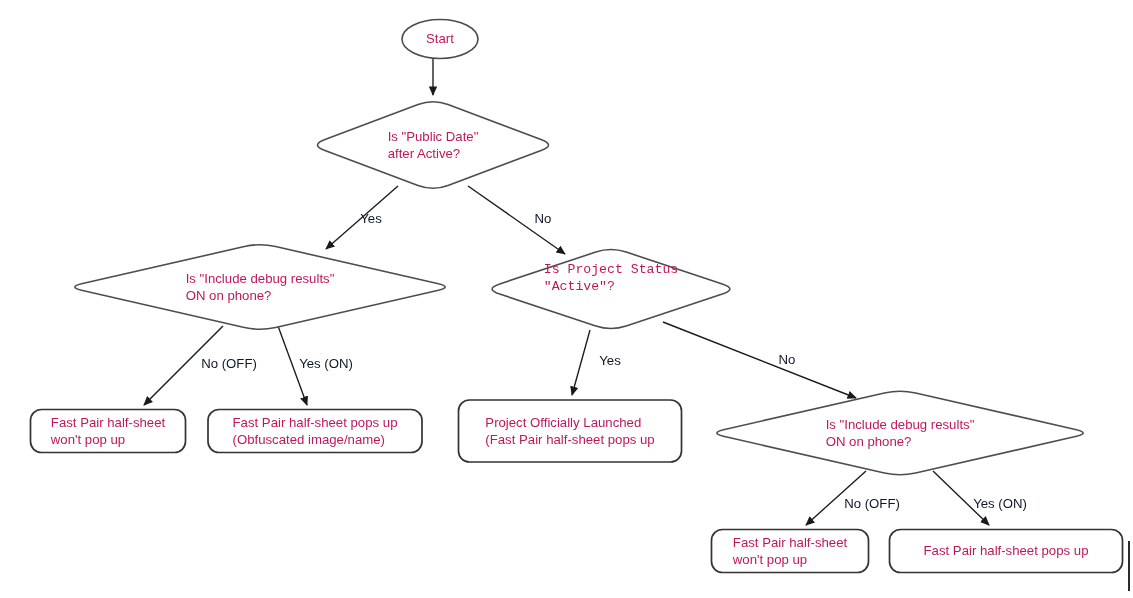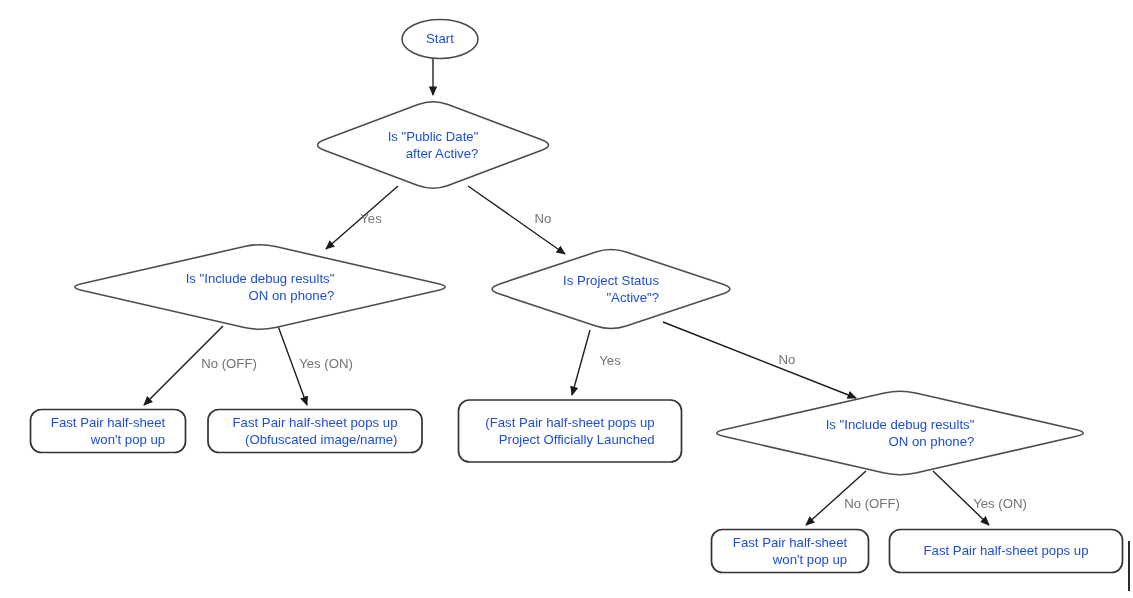--- a/index.html
+++ b/index.html
@@ -37,33 +37,33 @@
     stroke: #333333;
     stroke-width: 1.7;
   }
   .edge-line {
     fill: none;
     stroke: #1a1a1a;
     stroke-width: 1.35;
   }
   .node-text {
     position: absolute;
-    text-align: right;
-    color: #1d4ed8;
+    text-align: left;
+    color: #be185d;
     font-size: 13.2px;
     line-height: 16.5px;
     font-family: "Liberation Sans", sans-serif;
     white-space: pre;
     pointer-events: none;
     transform: translate(-50%, -50%);
   }
   .node-text .tline { display: block; }
   .edge-label {
     position: absolute;
-    color: #737373;
+    color: #0f172a;
     font-size: 13.2px;
     line-height: 15px;
     font-family: "Liberation Sans", sans-serif;
     white-space: pre;
     transform: translate(-50%, -50%);
   }
   .edge-margin-mark {
     position: absolute;
     right: 3px;
     top: 541px;
@@ -106,25 +106,25 @@
         <rect x="458.5" y="400" width="223" height="62" rx="11" ry="11" class="node-shape terminal"></rect>
         <rect x="711.5" y="529.5" width="157" height="43" rx="11" ry="11" class="node-shape terminal"></rect>
         <rect x="889.5" y="529.5" width="233" height="43" rx="11" ry="11" class="node-shape terminal"></rect>
       </g>
   </svg>
 
   <div id="node-text-layer">
       <div class="node-text" style="left: 440px; top: 39px;"><span class="tline">Start</span></div>
       <div class="node-text" style="left: 433px; top: 145px;"><span class="tline">Is "Public Date"</span><span class="tline">after Active?</span></div>
       <div class="node-text" style="left: 260px; top: 287px;"><span class="tline">Is "Include debug results"</span><span class="tline">ON on phone?</span></div>
-      <div class="node-text" style="left: 611px; top: 289px;"><span class="tline">Is Project Status</span><span class="tline">"Active"?</span></div>
+      <div class="node-text" style="left: 611px; top: 278px; font-family: Liberation Mono, monospace;"><span class="tline">Is Project Status</span><span class="tline">"Active"?</span></div>
       <div class="node-text" style="left: 900px; top: 433px;"><span class="tline">Is "Include debug results"</span><span class="tline">ON on phone?</span></div>
       <div class="node-text" style="left: 108px; top: 431px;"><span class="tline">Fast Pair half-sheet</span><span class="tline">won't pop up</span></div>
       <div class="node-text" style="left: 315px; top: 431px;"><span class="tline">Fast Pair half-sheet pops up</span><span class="tline">(Obfuscated image/name)</span></div>
-      <div class="node-text" style="left: 570px; top: 431px;"><span class="tline">(Fast Pair half-sheet pops up</span><span class="tline">Project Officially Launched</span></div>
+      <div class="node-text" style="left: 570px; top: 431px;"><span class="tline">Project Officially Launched</span><span class="tline">(Fast Pair half-sheet pops up</span></div>
       <div class="node-text" style="left: 790px; top: 551px;"><span class="tline">Fast Pair half-sheet</span><span class="tline">won't pop up</span></div>
       <div class="node-text" style="left: 1006px; top: 551px;"><span class="tline">Fast Pair half-sheet pops up</span></div>
     </div>
   <div id="edge-label-layer">
       <div class="edge-label" style="left: 371px; top: 218px;">Yes</div>
       <div class="edge-label" style="left: 543px; top: 218px;">No</div>
       <div class="edge-label" style="left: 229px; top: 363px;">No (OFF)</div>
       <div class="edge-label" style="left: 326px; top: 363px;">Yes (ON)</div>
       <div class="edge-label" style="left: 610px; top: 360px;">Yes</div>
       <div class="edge-label" style="left: 787px; top: 359px;">No</div>

